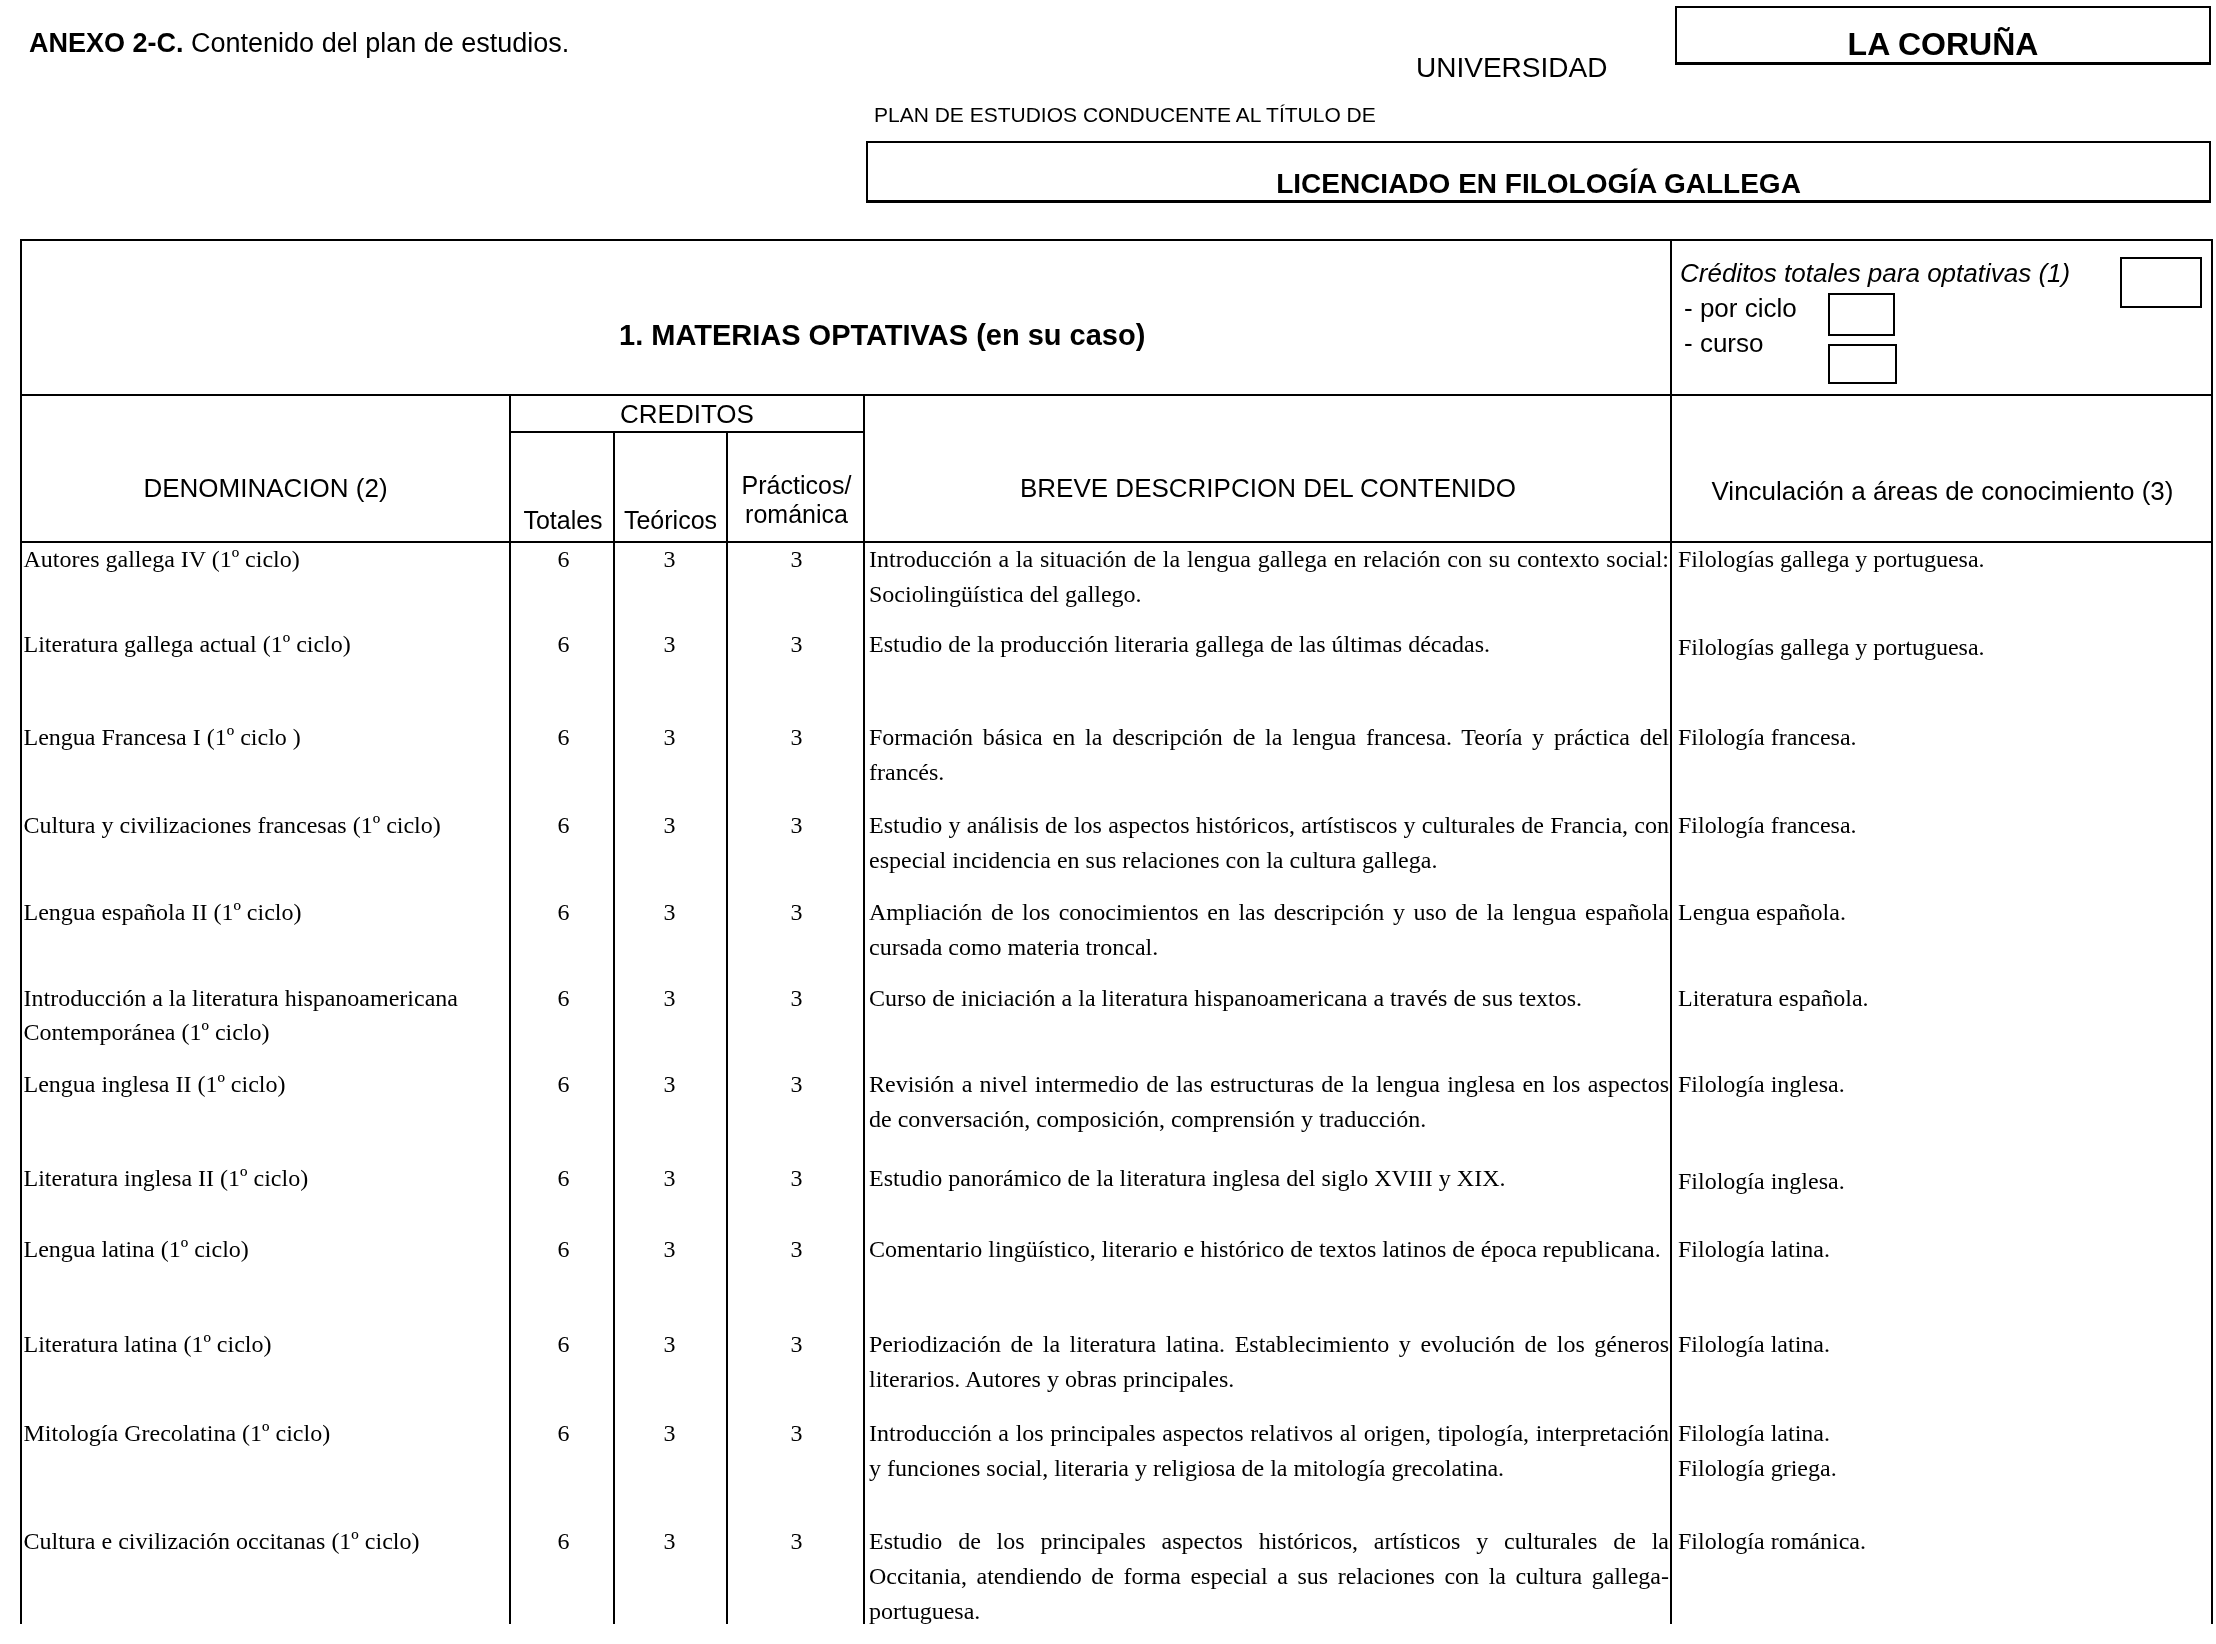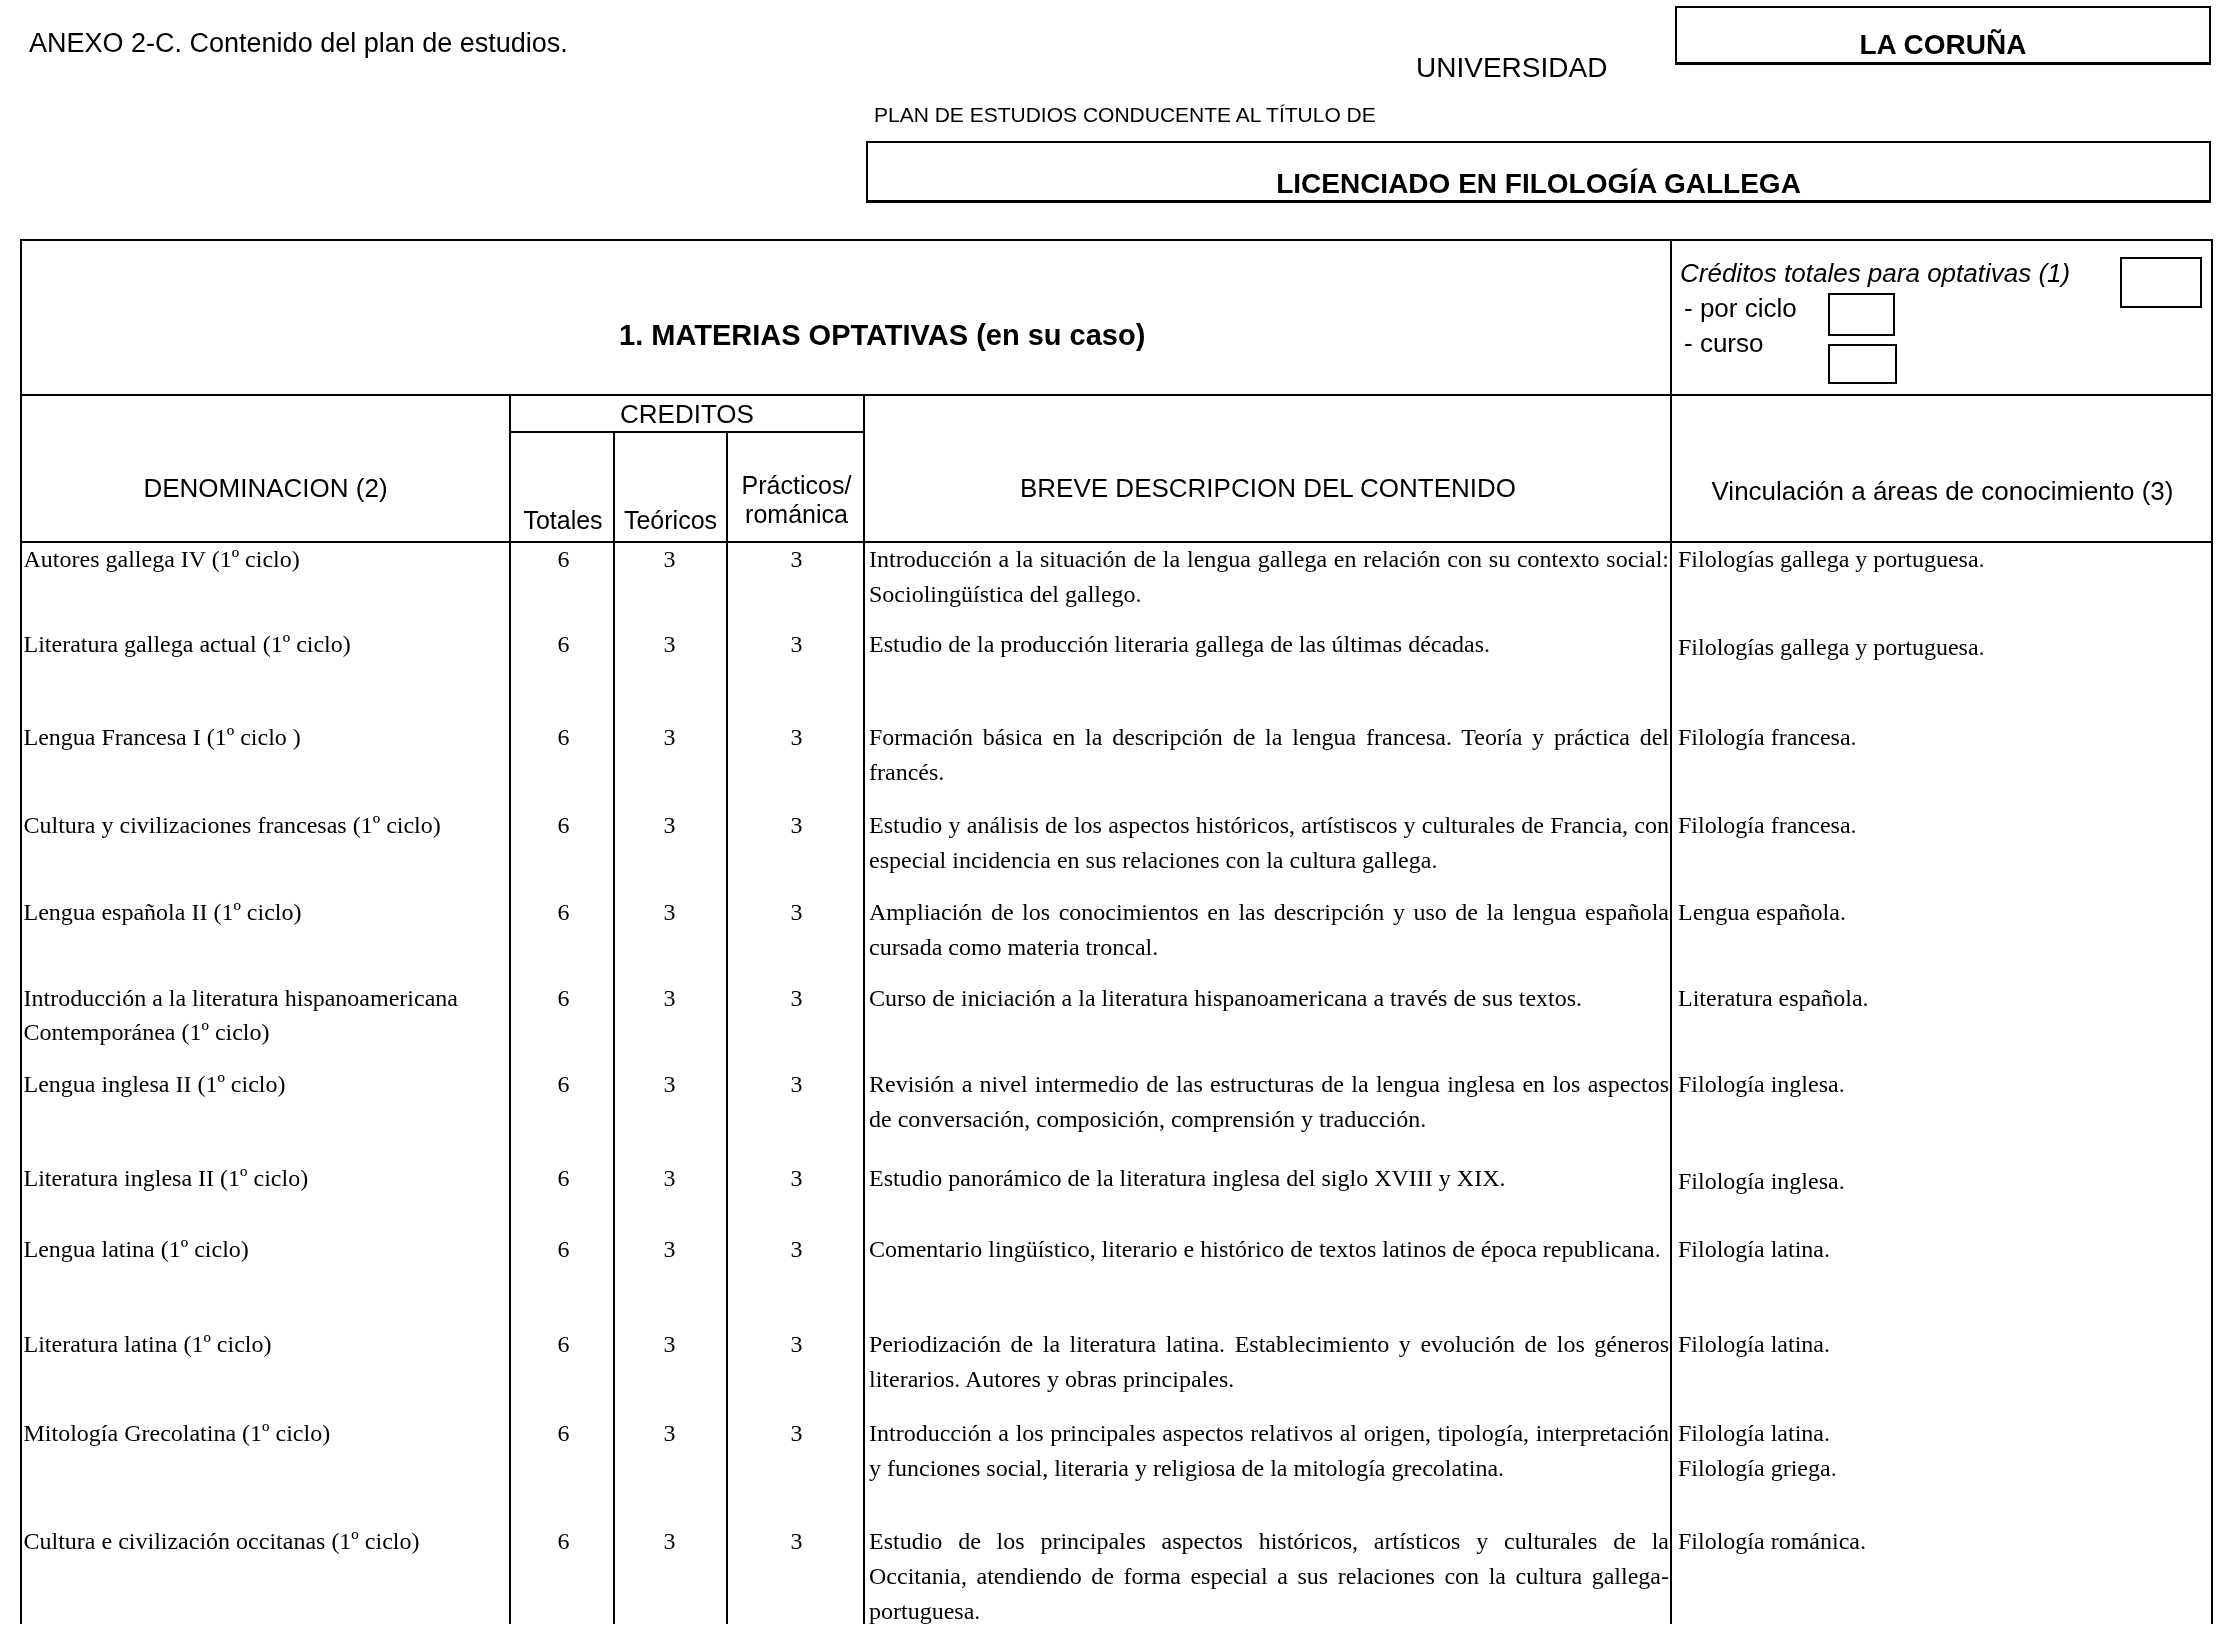--- a/index.html
+++ b/index.html
@@ -3,23 +3,23 @@
 <meta charset="utf-8">
 <style>
   html, body { margin: 0; padding: 0; background: #ffffff; }
   body { width: 2216px; height: 1645px; position: relative; overflow: hidden; color: #000; }
   .sans { font-family: "Liberation Sans", sans-serif; }
   .serif { font-family: "Liberation Serif", serif; }
   .abs { position: absolute; }
 
   
   #anexo { left: 29px; top: 28px; font-size: 27px; }
-  #anexo b { font-weight: normal; }
+  #anexo b { font-weight: bold; }
   #univ-label { left: 1416px; top: 28px; font-size: 28px; margin-top: 24px; }
-  #univ-box { left: 1675px; top: 5.9px; width: 536px; height: 59px; border: 2.2px solid #000; border-bottom-width: 3.7px; box-sizing: border-box; display: flex; align-items: center; justify-content: center; font-weight: bold; font-size: 28px; padding-top: 20px; }
+  #univ-box { left: 1675px; top: 5.9px; width: 536px; height: 59px; border: 2.2px solid #000; border-bottom-width: 3.7px; box-sizing: border-box; display: flex; align-items: center; justify-content: center; font-weight: bold; font-size: 32px; padding-top: 20px; }
   #plan-label { left: 874px; top: 103px; font-size: 21px; }
   #title-box { left: 866px; top: 141px; width: 1345px; height: 62px; border: 2.2px solid #000; border-bottom-width: 3.7px; border-top-width: 2.9px; box-sizing: border-box; display: flex; align-items: center; justify-content: center; font-weight: bold; font-size: 28px; padding-top: 25px; }
 
   
   #frame { left: 20px; top: 239px; width: 2193px; height: 1385px; border-left: 2.2px solid #000; border-right: 2.2px solid #000; border-top: 2.9px solid #000; box-sizing: border-box; }
   .hline { position: absolute; height: 0; border-top: 2.9px solid #000; }
   .vline { position: absolute; width: 0; border-left: 2.2px solid #000; }
 
   #section-title { left: 579px; top: 319px; font-size: 29px; font-weight: bold; margin-left: 40px; }
   #opt-total-label { left: 1680px; top: 258px; font-size: 26px; font-style: italic; }

